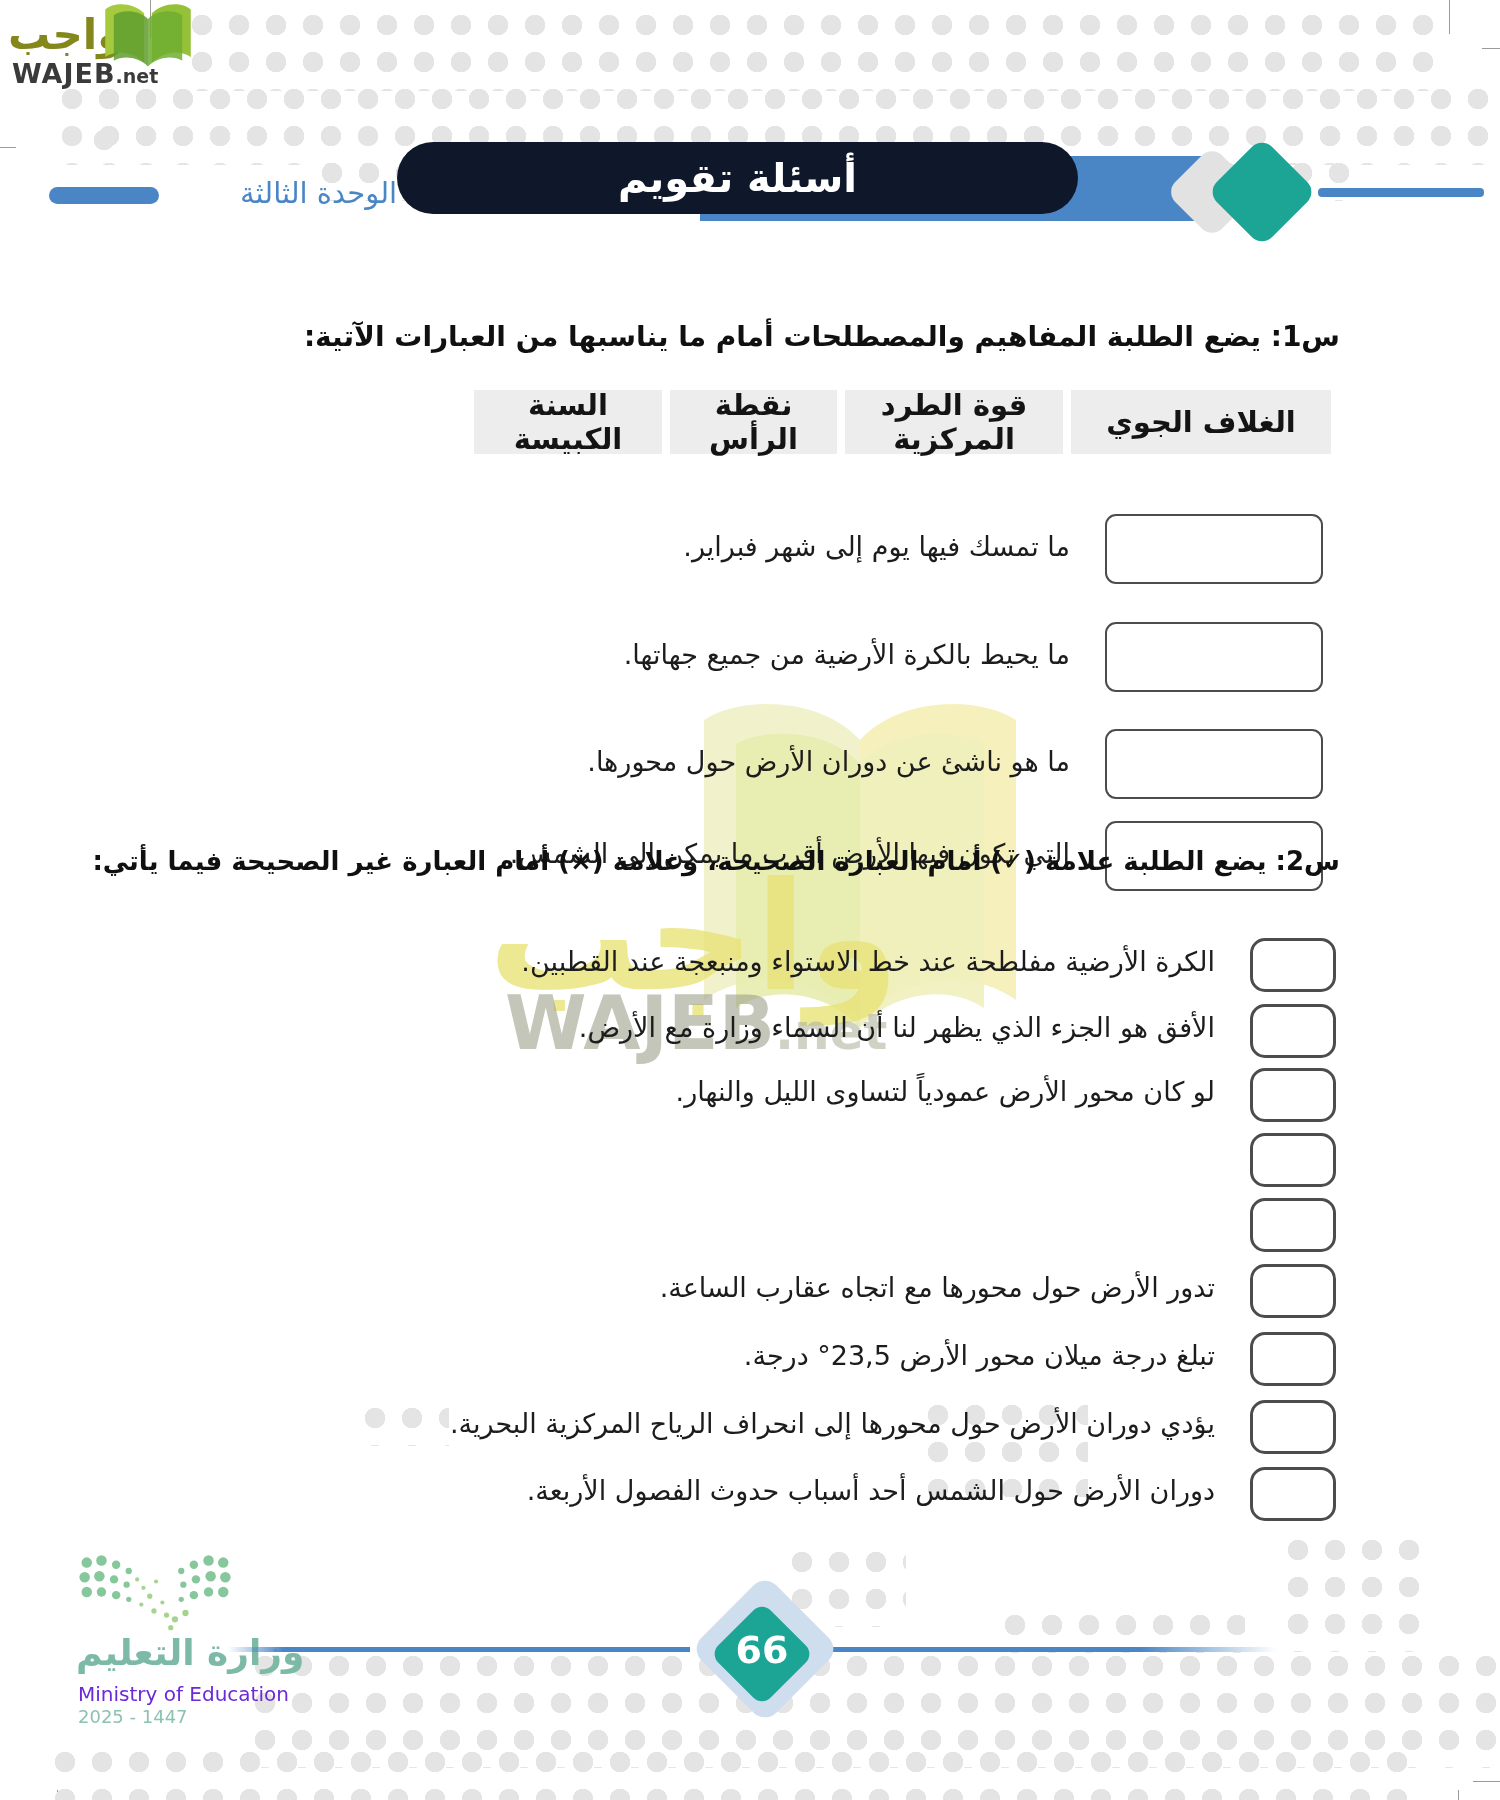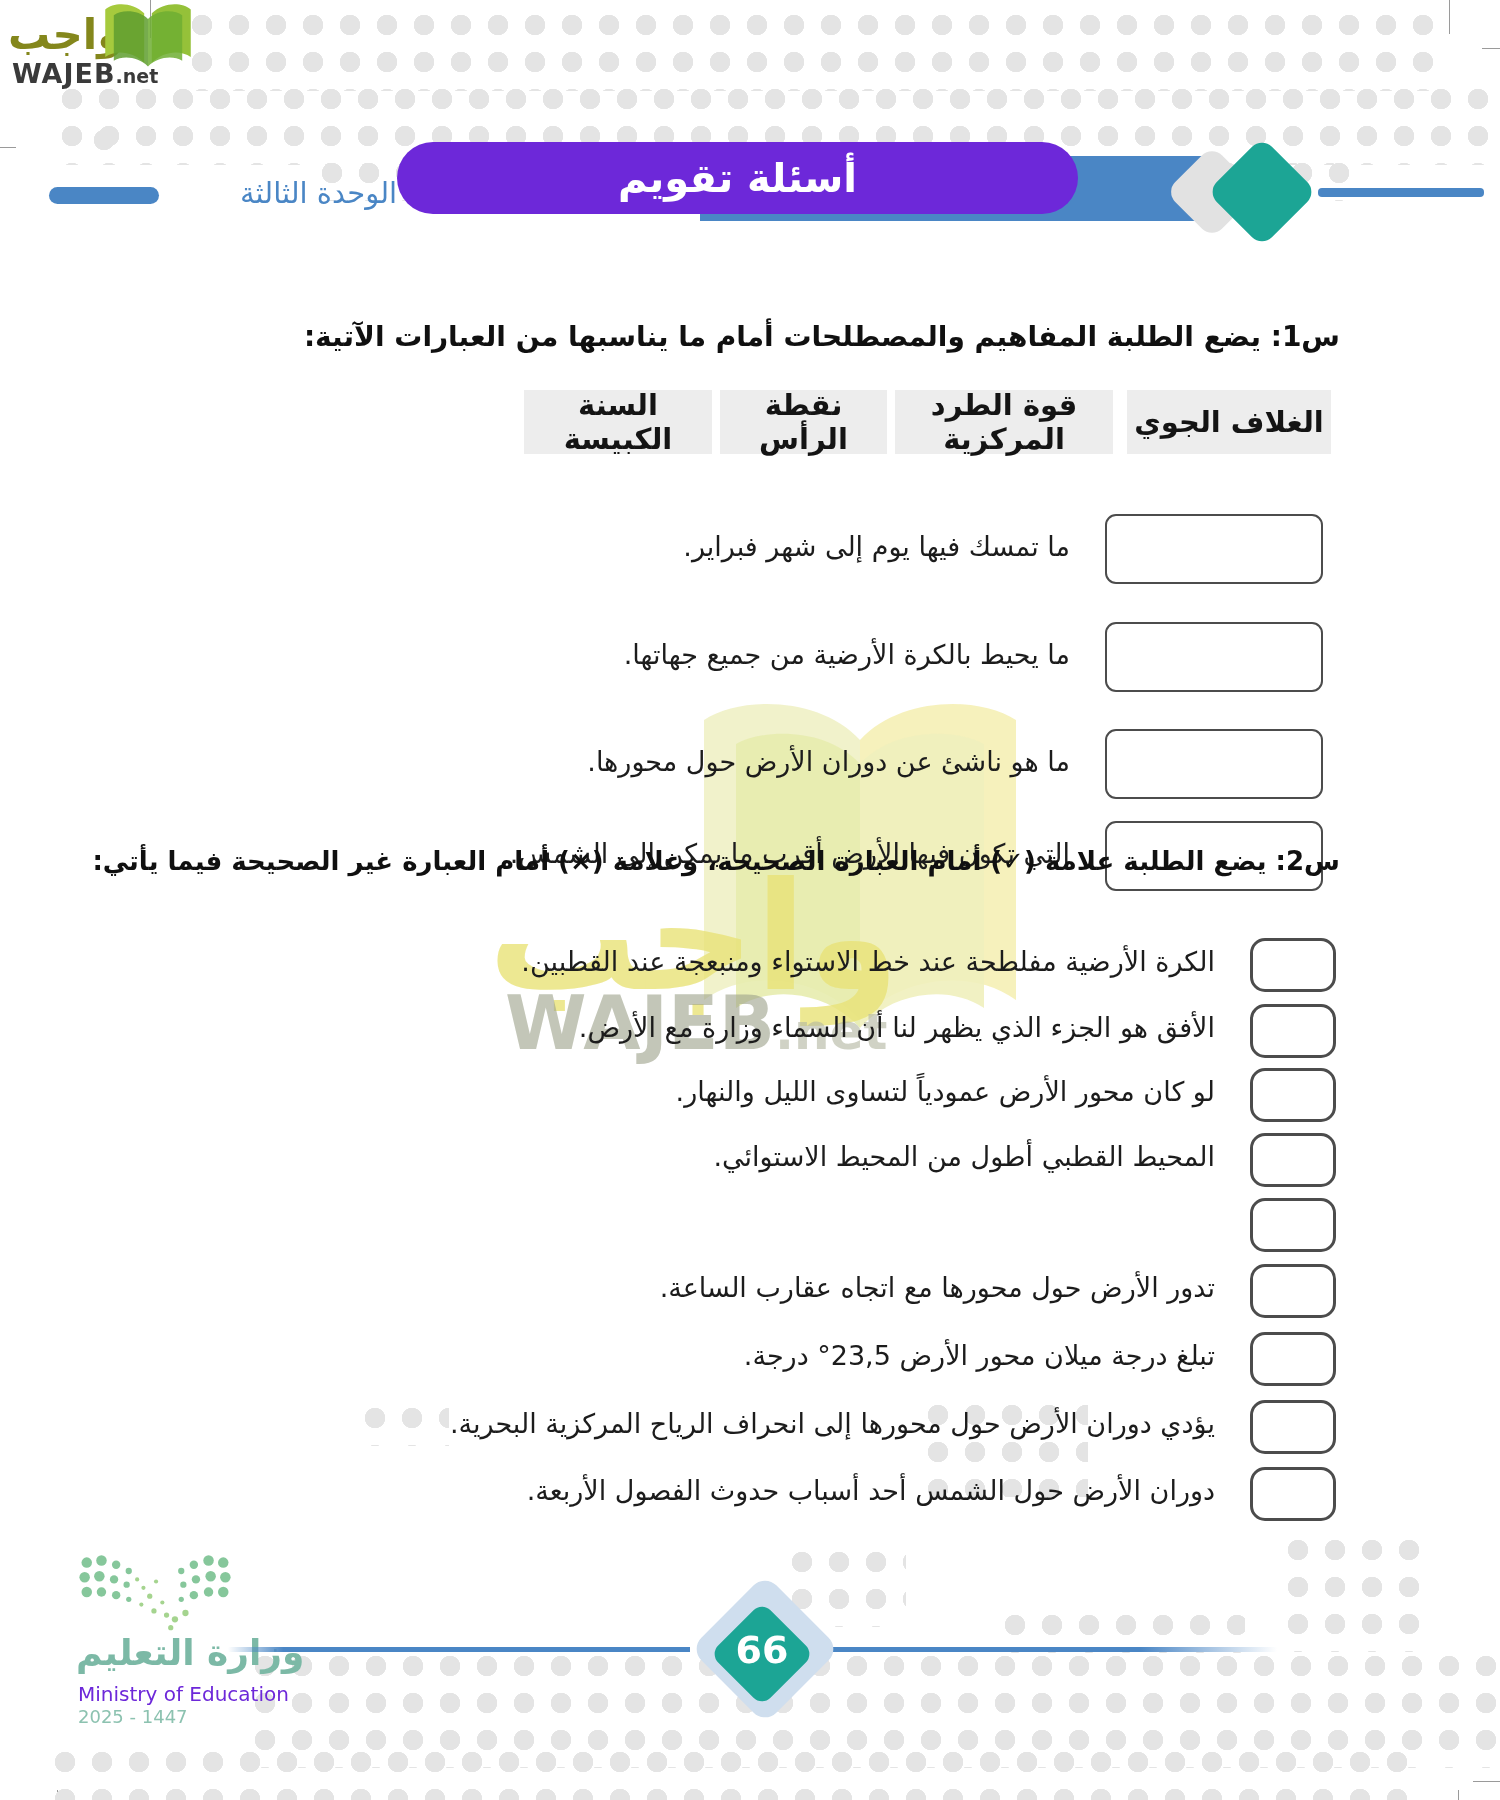--- a/index.html
+++ b/index.html
@@ -11,35 +11,35 @@
         background-size:37px 37px;z-index:0;}
   
   .mark{position:absolute;background:#9a9a9a;z-index:0;}
   
   .wajeb-ar{position:absolute;left:8px;top:10px;font-size:42px;font-weight:bold;color:#84871c;direction:rtl;z-index:2;}
   .wajeb-en{position:absolute;left:12px;top:58px;z-index:2;color:#3a3a3a;font-weight:bold;}
   .wajeb-en .big{font-size:27px;letter-spacing:1px;}
   .wajeb-en .small{font-size:19px;}
   
   .bar-blue{position:absolute;left:700px;top:156px;width:505px;height:65px;background:#4a86c5;z-index:2;}
-  .pill-teal{position:absolute;left:397px;top:142px;width:681px;height:72px;background:#6d28d9;border-radius:36px;z-index:3;
+  .pill-teal{position:absolute;left:397px;top:142px;width:681px;height:72px;background:#0f172a;border-radius:36px;z-index:3;
              display:flex;align-items:center;justify-content:center;}
   .pill-teal .t{color:#ffffff;font-size:40px;font-weight:bold;direction:rtl;}
   .diamond{position:absolute;border-radius:14px;z-index:4;}
   .d-gray{width:66px;height:66px;background:#e2e2e2;left:1179px;top:159px;transform:rotate(45deg);z-index:3;}
   .d-teal{width:78px;height:78px;background:#1ca595;left:1223px;top:153px;transform:rotate(45deg);}
   .thin-line{position:absolute;left:1318px;top:188px;width:166px;height:9px;background:#4a86c5;border-radius:4px;z-index:2;}
   .unit{position:absolute;left:240px;top:176px;width:160px;font-size:29px;color:#4a86c5;direction:rtl;text-align:left;z-index:2;}
   .pill-left{position:absolute;left:49px;top:187px;width:110px;height:17px;background:#4a86c5;border-radius:9px;z-index:2;}
   
   .qhead{position:absolute;right:160px;white-space:nowrap;font-weight:bold;font-size:27px;color:#101010;direction:rtl;z-index:2;}
   .terms{position:absolute;right:169px;top:390px;display:flex;direction:rtl;gap:8px;z-index:2;}
   .term{height:64px;background:#ededed;display:flex;align-items:center;justify-content:center;
         font-weight:bold;font-size:29px;color:#141414;text-align:center;}
-  .tw0{width:204px;margin-left:6px;} .tw1{width:218px;} .tw2{width:167px;} .tw3{width:188px;}
+  .tw0{width:260px;} .tw1{width:218px;} .tw2{width:167px;} .tw3{width:188px;}
   .stmt{position:absolute;right:430px;white-space:nowrap;font-size:27px;color:#1c1c1c;direction:rtl;line-height:36px;z-index:2;}
   .stmt2{position:absolute;right:285px;white-space:nowrap;font-size:27px;color:#1c1c1c;direction:rtl;line-height:36px;z-index:2;}
   .ansbox{position:absolute;right:177px;width:214px;height:66px;border:2px solid #4c4c4c;border-radius:11px;background:#ffffff;z-index:2;}
   .chk{position:absolute;right:164px;width:80px;height:48px;border:3px solid #4c4c4c;border-radius:15px;background:#ffffff;z-index:2;}
   
   .wm{position:absolute;z-index:1;}
   .wm-ar{left:488px;top:850px;font-size:150px;font-weight:bold;color:#e9e378;opacity:.8;direction:rtl;}
   .wm-en{left:505px;top:980px;font-weight:bold;color:#9fa48d;opacity:.62;}
   .wm-en .big{font-size:74px;}
   .wm-en .small{font-size:50px;color:#b4b8a2;}
@@ -135,21 +135,20 @@
   <div class="chk" style="top:938px;"></div>
   <div class="stmt2" style="top:944px;">الكرة الأرضية مفلطحة عند خط الاستواء ومنبعجة عند القطبين.</div>
 
   <div class="chk" style="top:1004px;"></div>
   <div class="stmt2" style="top:1010px;">الأفق هو الجزء الذي يظهر لنا أن السماء وزارة مع الأرض.</div>
 
   <div class="chk" style="top:1068px;"></div>
   <div class="stmt2" style="top:1074px;">لو كان محور الأرض عمودياً لتساوى الليل والنهار.</div>
 
   <div class="chk" style="top:1133px;"></div>
-  <div class="stmt2" style="top:1139px;">المحيط القطبي أطول من المحيط الاستوائي.</div>
 
   <div class="chk" style="top:1198px;"></div>
 
   <div class="chk" style="top:1264px;"></div>
   <div class="stmt2" style="top:1270px;">تدور الأرض حول محورها مع اتجاه عقارب الساعة.</div>
 
   <div class="chk" style="top:1332px;"></div>
   <div class="stmt2" style="top:1338px;">تبلغ درجة ميلان محور الأرض 23,5° درجة.</div>
 
   <div class="chk" style="top:1400px;"></div>

